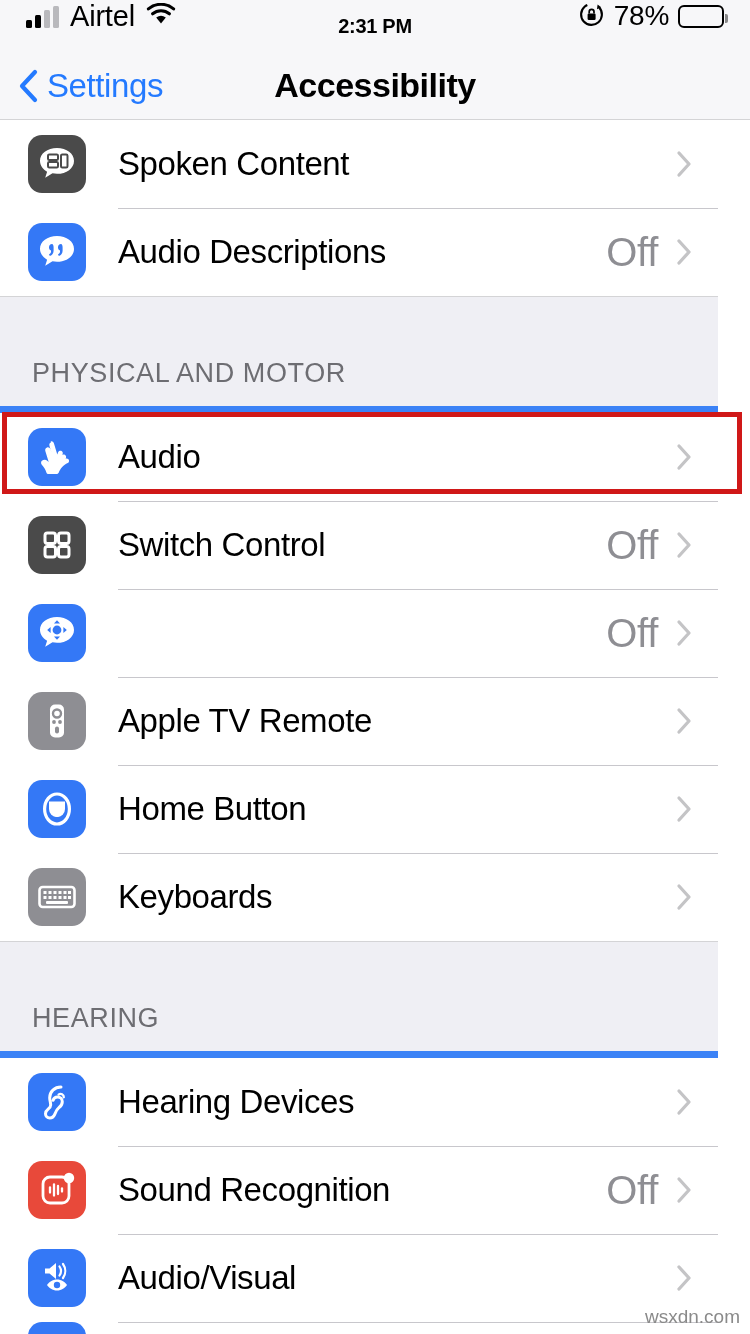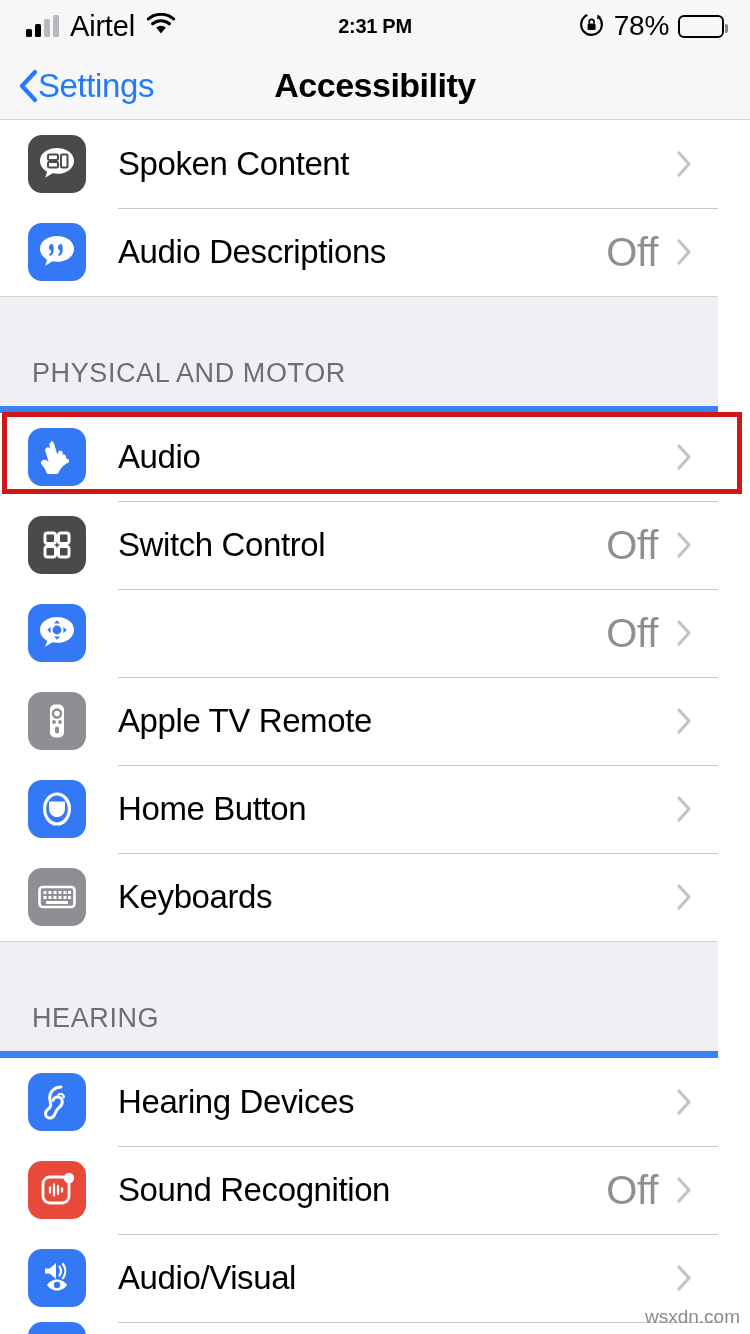--- a/index.html
+++ b/index.html
@@ -9,21 +9,21 @@
     background:#ffffff;
     overflow:hidden;
     position:relative;
     -webkit-font-smoothing:antialiased;
   }
 
   
   .status-bar{
     height:52px; width:750px;
     background:#f7f7f9;
-    display:flex; align-items:center;
+    display:flex; align-items:flex-start;
     position:relative;
     padding:0 26px;
   }
   .sb-left{ display:flex; align-items:center; gap:11px; }
   .sb-center{
     position:absolute; left:0; right:0; top:0; height:52px;
     display:flex; align-items:center; justify-content:center;
     pointer-events:none;
   }
   .sb-time{ font-size:20px; font-weight:600; color:#000; letter-spacing:-0.3px; }
@@ -50,21 +50,21 @@
 
   
   .nav-bar{
     height:68px; width:750px;
     background:#f7f7f9;
     position:relative;
     display:flex; align-items:center;
     border-bottom:1px solid #d4d4d6;
   }
   .nav-back{
-    display:flex; align-items:center; 
+    display:flex; align-items:center; gap:9px;
     padding-left:18px; cursor:pointer;
   }
   .chev-back{ width:20px; height:34px; flex:none; }
   .nav-back-label{
     font-size:33px; color:#247aff; letter-spacing:-0.4px;
   }
   .nav-title{
     position:absolute; left:0; right:0;
     text-align:center;
     font-size:34px; font-weight:700; color:#000;

